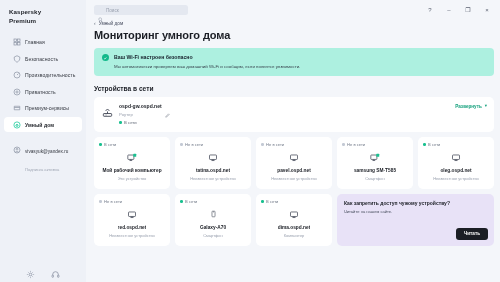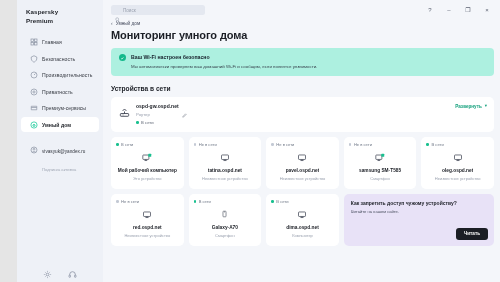--- a/index.html
+++ b/index.html
@@ -5,22 +5,21 @@
   * { box-sizing: border-box; margin: 0; padding: 0; }
   html, body {
     width: 500px; height: 282px;
     font-family: "Liberation Sans", sans-serif;
     background: #ffffff;
     overflow: hidden;
   }
   .app {
     display: flex;
     width: 500px; height: 282px;
-    background: #e5e5e5;
-    padding-left: 17px;
+    background: #a21caf;
   }
 
   
   .sidebar {
     width: 86px; height: 282px;
     background: #eef1f7;
     display: flex; flex-direction: column;
     position: relative;
     flex: 0 0 86px;
   }

